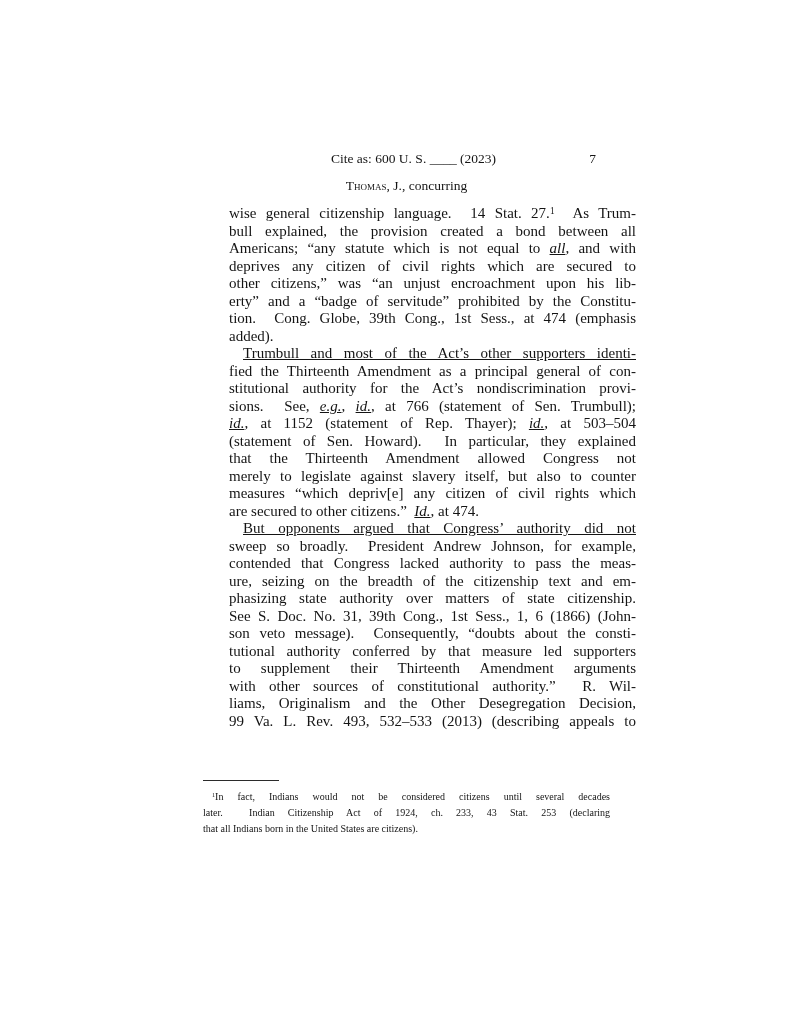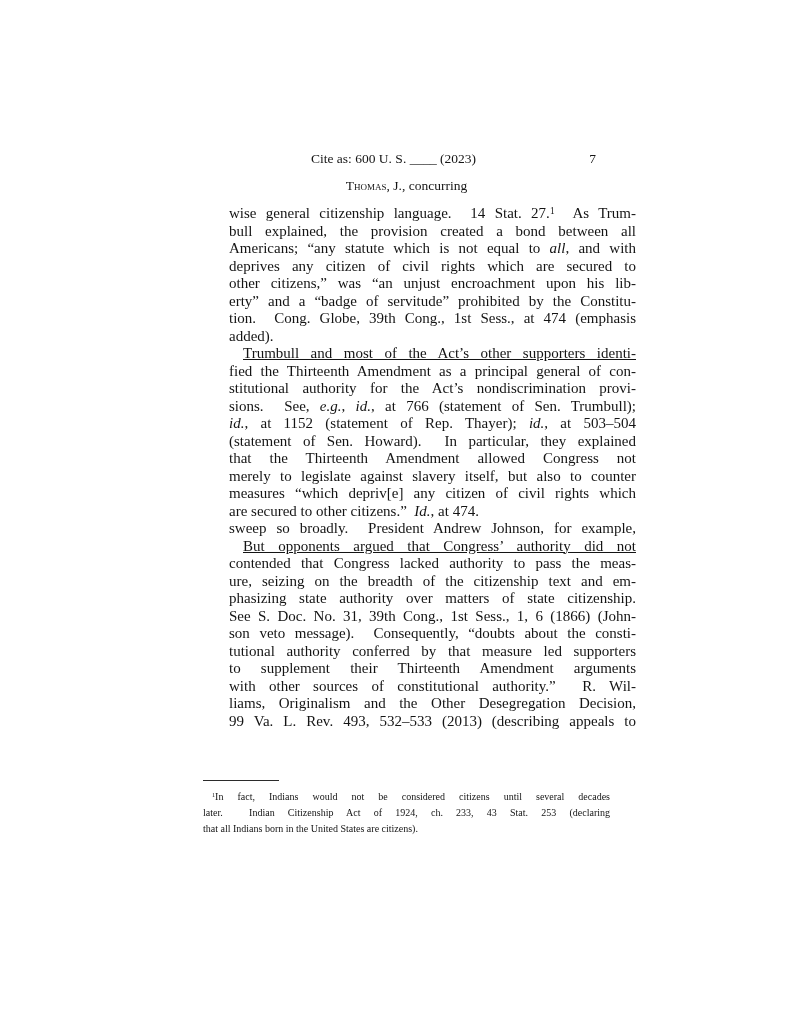--- a/index.html
+++ b/index.html
@@ -7,21 +7,21 @@
     position: relative;
     width: 800px;
     height: 1035px;
     background: #ffffff;
     color: #141414;
     font-family: "Liberation Serif", "DejaVu Serif", serif;
     overflow: hidden;
   }
   .header-cite {
     position: absolute;
-    top: 151px; left: 190px; width: 407px;
+    top: 151px; left: 210px; width: 407px;
     text-align: center;
     font-size: 13.5px;
     line-height: 16px;
   }
   .page-number {
     position: absolute;
     top: 151px; left: 203px; width: 393px;
     text-align: right;
     font-size: 13.5px;
     line-height: 16px;
@@ -40,21 +40,21 @@
     font-size: 15px;
     line-height: 17.5px;
     margin-left: 26px;
   }
   .line {
     text-align: justify;
     text-align-last: justify;
   }
   .line.last { text-align-last: left; }
   .body-text .line.ind { text-indent: 14px; text-decoration: underline; }
-  .it { font-style: italic; }
+  .it { font-style: italic; text-decoration: underline; }
   .sup {
     font-size: 0.62em;
     vertical-align: 4px;
     line-height: 0;
   }
   .fn-rule {
     position: absolute;
     top: 780px; left: 203px; width: 76px;
     border-top: 1px solid #2b2b2b;
     height: 0;
@@ -87,22 +87,22 @@
       <div class="line ind"><span>Trumbull and most of the Act’s other supporters identi-</span></div>
       <div class="line"><span>fied the Thirteenth Amendment as a principal general of con-</span></div>
       <div class="line"><span>stitutional authority for the Act’s nondiscrimination provi-</span></div>
       <div class="line"><span>sions.&nbsp; See, </span><span class="it">e.g.</span><span>, </span><span class="it">id.</span><span>, at 766 (statement of Sen. Trumbull);</span></div>
       <div class="line"><span class="it">id.</span><span>, at 1152 (statement of Rep. Thayer); </span><span class="it">id.</span><span>, at 503–504</span></div>
       <div class="line"><span>(statement of Sen. Howard).&nbsp; In particular, they explained</span></div>
       <div class="line"><span>that the Thirteenth Amendment allowed Congress not</span></div>
       <div class="line"><span>merely to legislate against slavery itself, but also to counter</span></div>
       <div class="line"><span>measures “which depriv[e] any citizen of civil rights which</span></div>
       <div class="line last"><span>are secured to other citizens.”&nbsp; </span><span class="it">Id.</span><span>, at 474.</span></div>
+      <div class="line ind"><span>But opponents argued that Congress’ authority did not</span></div>
       <div class="line"><span>sweep so broadly.&nbsp; President Andrew Johnson, for example,</span></div>
-      <div class="line ind"><span>But opponents argued that Congress’ authority did not</span></div>
       <div class="line"><span>contended that Congress lacked authority to pass the meas-</span></div>
       <div class="line"><span>ure, seizing on the breadth of the citizenship text and em-</span></div>
       <div class="line"><span>phasizing state authority over matters of state citizenship.</span></div>
       <div class="line"><span>See S. Doc. No. 31, 39th Cong., 1st Sess., 1, 6 (1866) (John-</span></div>
       <div class="line"><span>son veto message).&nbsp; Consequently, “doubts about the consti-</span></div>
       <div class="line"><span>tutional authority conferred by that measure led supporters</span></div>
       <div class="line"><span>to supplement their Thirteenth Amendment arguments</span></div>
       <div class="line"><span>with other sources of constitutional authority.”&nbsp; R. Wil-</span></div>
       <div class="line"><span>liams, Originalism and the Other Desegregation Decision,</span></div>
       <div class="line"><span>99 Va. L. Rev. 493, 532–533 (2013) (describing appeals to</span></div>

